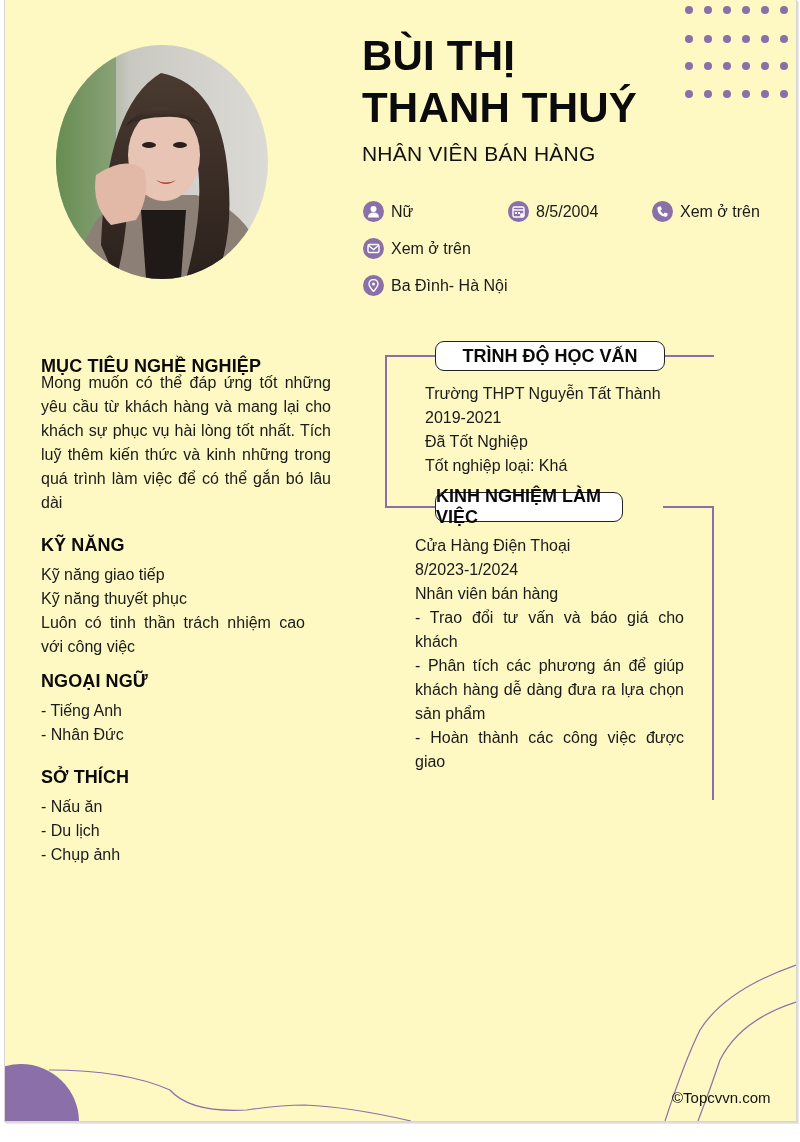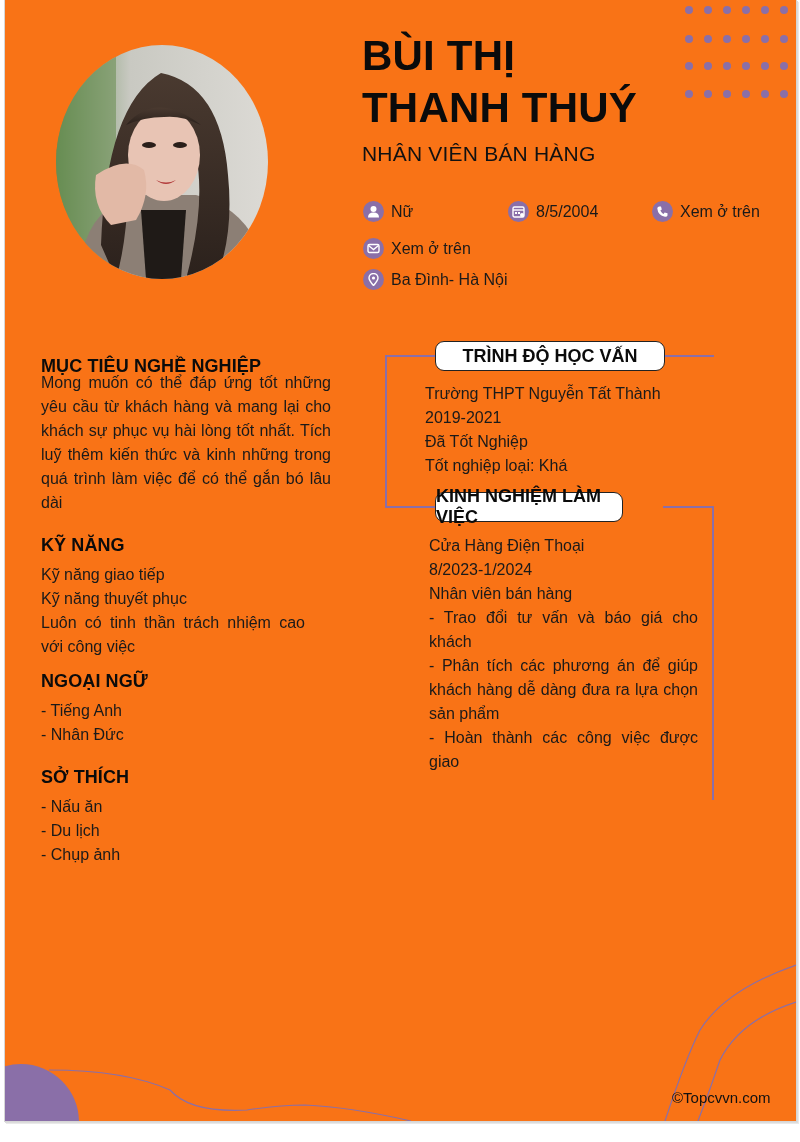--- a/index.html
+++ b/index.html
@@ -1,19 +1,19 @@
 <!DOCTYPE html>
 <html><head>
   <meta charset="utf-8">
   <style>
     html, body { margin: 0; padding: 0; background: #ffffff; }
     body { width: 800px; height: 1142px; position: relative; overflow: hidden;
            font-family: "Liberation Sans", "DejaVu Sans", sans-serif; color: #111; }
     .page { position: absolute; left: 4px; top: 0; width: 791px; height: 1121px;
-            background: #f97316; border: 1px solid #d6d6d6; border-top: none;
+            background: #fef9c3; border: 1px solid #d6d6d6; border-top: none;
             box-shadow: 1px 1px 0 #dcdcdc, 2px 2px 0 #e9e9e9; overflow: hidden; }
     .dots { position: absolute; left: 680px; top: 2px; }
     .dot { position: absolute; width: 8px; height: 8px; border-radius: 50%; background: #8a6fa8; }
 
     .photo { position: absolute; left: 51px; top: 45px; width: 212px; height: 234px;
              overflow: hidden; border-radius: 50%; }
     .photo svg { display: block; }
 
     .name { position: absolute; left: 357px; top: 30px; font-weight: 700; font-size: 42px;
             line-height: 52px; letter-spacing: 0.2px; color: #0b0b0b; }
@@ -134,21 +134,21 @@
   </div>
   <div class="info" style="left:358px;top:238px">
     <span class="ic">
       <svg width="13" height="13" viewBox="0 0 13 13">
           <rect x="1" y="2.5" width="11" height="8" rx="1.5" fill="none" stroke="#fff" stroke-width="1.4"></rect>
           <path d="M1.5 3.5 L6.5 7.5 L11.5 3.5" fill="none" stroke="#fff" stroke-width="1.4"></path>
         </svg>
     </span>
     <span>Xem ở trên</span>
   </div>
-  <div class="info" style="left:358px;top:269px">
+  <div class="info" style="left:358px;top:275px">
     <span class="ic">
       <svg width="13" height="13" viewBox="0 0 13 13">
           <path d="M6.5 12.5 Q2 7.5 2 5 A4.5 4.5 0 0 1 11 5 Q11 7.5 6.5 12.5 Z" fill="none" stroke="#fff" stroke-width="1.4"></path>
           <circle cx="6.5" cy="5" r="1.6" fill="#fff"></circle>
         </svg>
     </span>
     <span>Ba Đình- Hà Nội</span>
   </div>
 
   <div class="h" style="left:36px;top:356px">MỤC TIÊU NGHỀ NGHIỆP</div>
@@ -191,21 +191,21 @@
 
   <div class="pill" style="left:430px;top:341px;width:230px">TRÌNH ĐỘ HỌC VẤN</div>
   <div class="p" style="left:420px;top:382px;width:270px">
     <div>Trường THPT Nguyễn Tất Thành</div>
     <div class="bold">2019-2021</div>
     <div>Đã Tốt Nghiệp</div>
     <div>Tốt nghiệp loại: Khá</div>
   </div>
 
   <div class="pill" style="left:430px;top:492px;width:188px">KINH NGHIỆM LÀM VIỆC</div>
-  <div class="p" style="left:424px;top:534px;width:269px">
+  <div class="p" style="left:410px;top:534px;width:269px">
     <div>Cửa Hàng Điện Thoại</div>
     <div class="bold">8/2023-1/2024</div>
     <div>Nhân viên bán hàng</div>
     <div style="text-align:justify;text-align-last:justify">- Trao đổi tư vấn và báo giá cho khách</div>
     <div style="text-align:justify;text-align-last:justify">- Phân tích các phương án để giúp</div>
     <div style="text-align:justify;text-align-last:justify">khách hàng dễ dàng đưa ra lựa chọn</div>
     <div>sản phẩm</div>
     <div style="text-align:justify;text-align-last:justify">- Hoàn thành các công việc được</div>
     <div>giao</div>
   </div>

